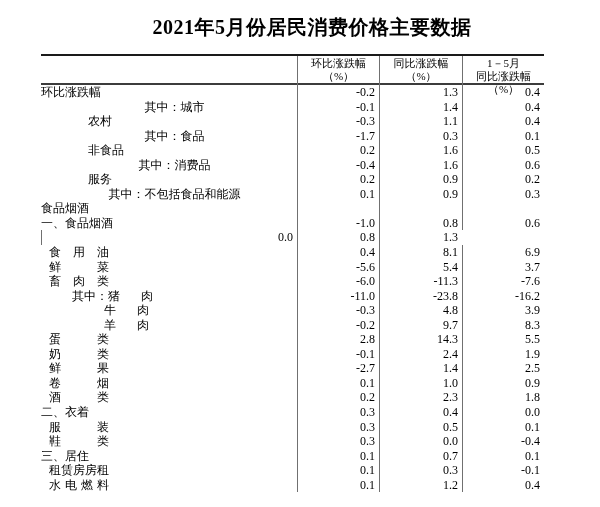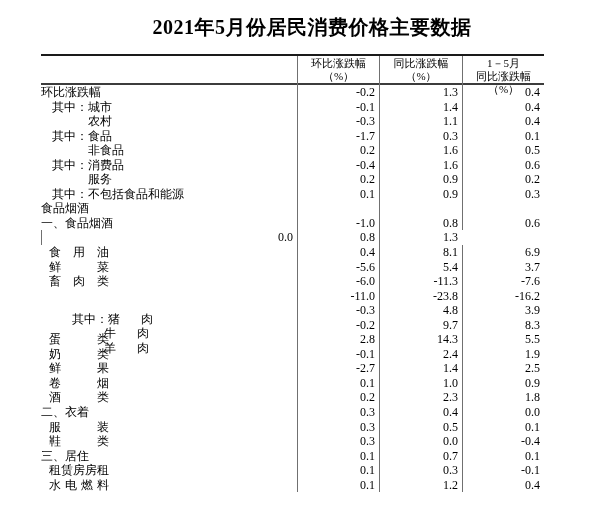--- a/index.html
+++ b/index.html
@@ -37,32 +37,32 @@
     white-space:nowrap;overflow:visible;
   }
   .cell.val{
     border-left:1px solid var(--divider,#707070);
     text-align:right;padding-right:4px;
   }
   .trow.bold .cell{font-weight:normal;}
   
   .r-top  .lbl{padding-left:0;}
   .r-cat  .lbl{padding-left:0;}
-  .r-qz   .lbl{padding-left:11px;}
+  .r-qz   .lbl{padding-left:11px;text-align:center;}
   .r-qzc  .lbl{padding-left:47px;}
   .r-item .lbl{padding-left:8px;}
   .r-qz2  .lbl{padding-left:31px;}
   .r-qz2c .lbl{padding-left:63px;}
   
   .lbl-text{display:inline-block;}
   .r-item .lbl-text{
     width:60px;text-align:justify;text-align-last:justify;
   }
   .r-qz2 .lbl-text,.r-qz2c .lbl-text{
-    width:45px;text-align:justify;text-align-last:justify;margin-top:23px;
+    width:45px;text-align:justify;text-align-last:justify;
   }
 </style>
 </head>
 <body style="--bg: #ffffff; --ink: #000000; --rule: #1a1a1a; --rule2: #3c3c3c; --divider: #707070;">
 
 <div class="page-title">2021年5月份居民消费价格主要数据</div>
 
 <div class="cpi-table">
   <div class="thead">
     <div class="hcell"></div>

